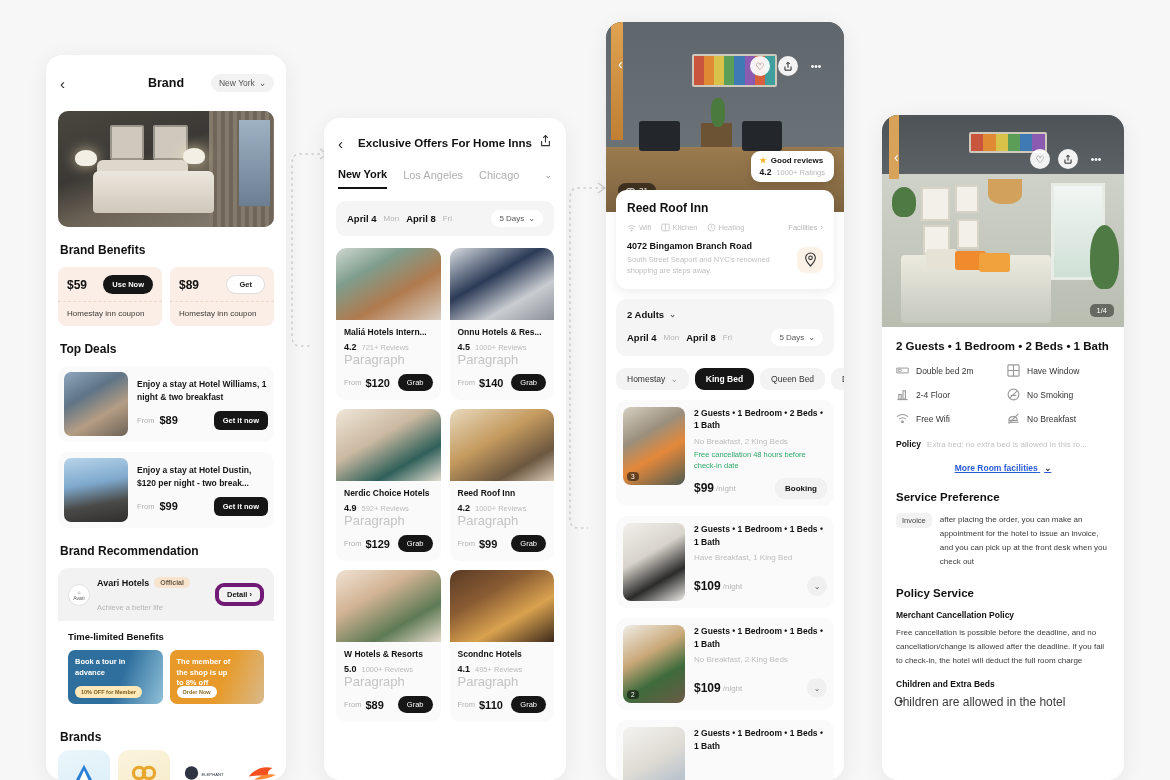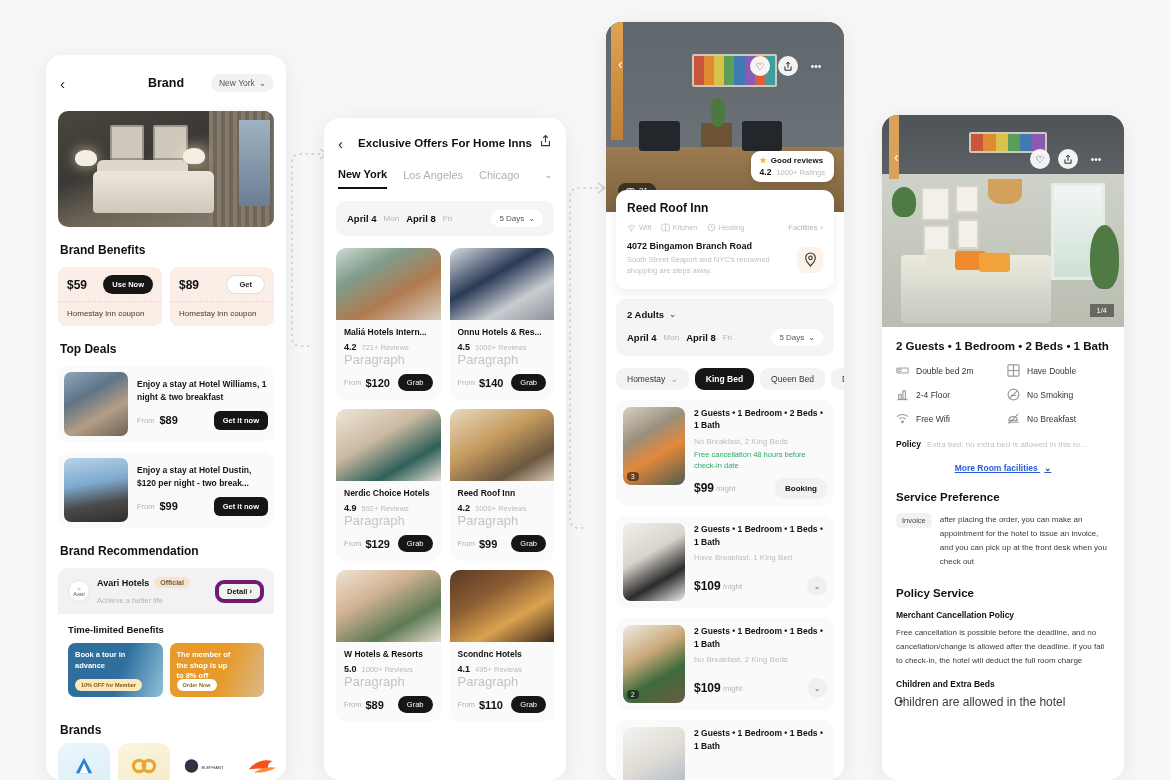--- a/index.html
+++ b/index.html
@@ -86,21 +86,21 @@
   .brand-card { margin: 0 12px; border-radius: 10px; overflow: hidden; background: #fafafa; }
   .bc-head { display: flex; align-items: center; gap: 7px; padding: 9px 10px; background: #f2f2f2; }
   .bc-logo {
     width: 22px; height: 22px; border-radius: 50%; background: #fff; border: 1px solid #e3e3e3;
     display: flex; align-items: center; justify-content: center; font-size: 5px; color: #555;
     flex-direction: column; flex: none;
   }
   .bc-name { font-size: 9px; font-weight: bold; color: #111; }
   .bc-official { font-size: 7px; font-weight: bold; color: #6b5a44; background: #f6e4cf;
     padding: 2px 6px; border-radius: 6px; margin-left: 5px; }
-  .bc-sub { font-size: 7.5px; color: #b5b5b5; margin-top: 8px; }
+  .bc-sub { font-size: 7.5px; color: #b5b5b5; margin-top: 15px; }
   .bc-detail { margin-left: auto; border: 4px solid #701a75; border-radius: 9px; font-size: 7.5px;
     font-weight: bold; padding: 3px 8px; color: #111; white-space: nowrap; }
   .bc-body { background: #fff; padding: 10px; }
   .bc-sec { font-size: 9.5px; font-weight: bold; color: #111; margin-bottom: 8px; }
   .promo-row { display: flex; gap: 7px; }
   .promo { flex: 1; height: 54px; border-radius: 7px; padding: 7px; position: relative; overflow: hidden; }
   .promo.blue { background: linear-gradient(110deg,#2f6f9e 55%,#8fc0d8 100%); }
   .promo.orange { background: linear-gradient(110deg,#e79a29 55%,#d9b98a 100%); }
   .promo-t { font-size: 7.5px; font-weight: bold; color: #fff; line-height: 1.4; width: 72%; }
   .promo-b { position: absolute; left: 7px; bottom: 6px; background: #ffe9b8; color: #7a5a16;
@@ -221,21 +221,21 @@
   .p4-wall { position:absolute; top:28%; left:0; right:0; bottom:0;
     background:linear-gradient(180deg,#cfd2c9,#b9bdb0); }
   .p4-bed { position:absolute; left:8%; bottom:2%; width:62%; height:32%;
     background:linear-gradient(180deg,#eceadf,#c5c8bd); border-radius:4px; }
   .p4-pillow { position:absolute; width:13%; height:9%; border-radius:3px; }
   .p4-win { position:absolute; right:8%; top:32%; width:22%; height:46%;
     background:linear-gradient(180deg,#f2f6f4,#cfe0d6); border:3px solid #e8ece7; }
   .p4-plant { position:absolute; border-radius:50% 50% 40% 40%; background:#4f7a44; }
   .p4-frame { position:absolute; background:#f2f0e9; border:2px solid #d7d3c7; }
   .page-ind { position: absolute; right: 10px; bottom: 10px; background: rgba(0,0,0,.45);
-    color: #fff; font-size: 7.5px; border-radius: 0; padding: 2px 7px; }
+    color: #fff; font-size: 7.5px; border-radius: 5px; padding: 2px 7px; }
   .p4-title { font-size: 11.5px; font-weight: bold; color: #111; padding: 13px 14px 0; }
   .feat-grid { display: grid; grid-template-columns: 1fr 1fr; gap: 11px 8px; padding: 12px 14px 0; }
   .feat { display: flex; align-items: center; gap: 7px; font-size: 8.5px; color: #333; }
   .feat-ico { width: 13px; height: 13px; color: #888; flex: none; }
   .policy-line { display: flex; gap: 6px; padding: 14px 14px 0; align-items: baseline; }
   .policy-k { font-size: 8.5px; font-weight: bold; color: #111; flex: none; }
   .policy-v { font-size: 8px; color: #c2c2c2; white-space: nowrap; overflow: hidden;
     text-overflow: ellipsis; }
   .more-link { text-align: center; margin-top: 14px; font-size: 8.5px; font-weight: bold;
     color: #2a5bd7; text-decoration: underline; }
@@ -745,21 +745,21 @@
             <line x1="1" y1="10" x2="15" y2="10"></line>
           </svg>
         <span>Double bed 2m</span>
       </span>
       <span class="feat">
         <svg class="feat-ico" viewBox="0 0 14 14" fill="none" stroke="#999" stroke-width="1.2">
             <rect x="1" y="1" width="12" height="12" rx="1"></rect>
             <line x1="7" y1="1" x2="7" y2="13"></line>
             <line x1="1" y1="7" x2="13" y2="7"></line>
           </svg>
-        <span>Have Double</span>
+        <span>Have Window</span>
       </span>
       <span class="feat">
         <svg class="feat-ico" viewBox="0 0 14 14" fill="none" stroke="#999" stroke-width="1.2">
             <line x1="1.5" y1="12.5" x2="12.5" y2="12.5"></line>
             <rect x="3" y="7" width="2.6" height="5"></rect>
             <rect x="7.5" y="3" width="2.6" height="9"></rect>
           </svg>
         <span>2-4 Floor</span>
       </span>
       <span class="feat">

